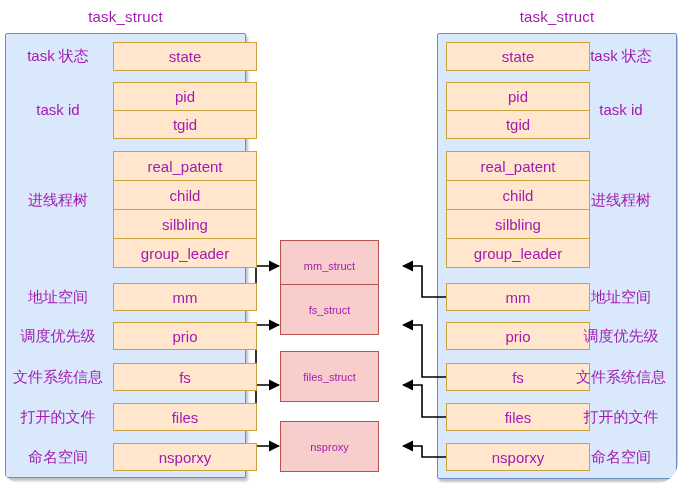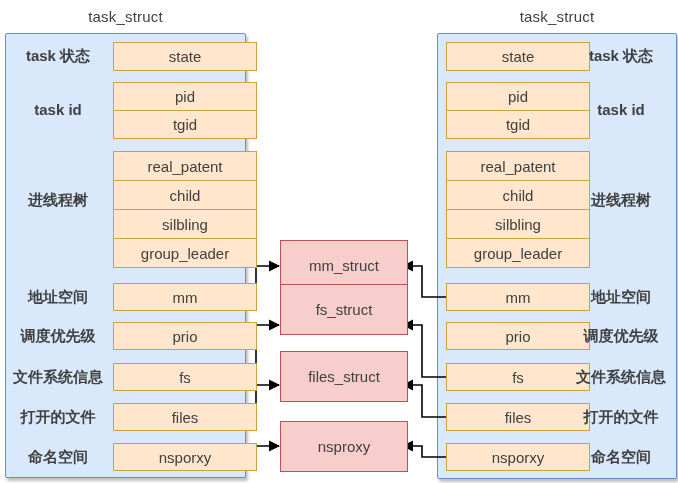--- a/index.html
+++ b/index.html
@@ -1,18 +1,18 @@
 <!DOCTYPE html>
 <html style="--panel-fill: #dae8fc; --panel-stroke: #6c8ebf; --field-fill: #ffe6cc; --field-stroke: #c9a43e; --struct-fill: #f8cecc; --struct-stroke: #b85450; --arrow: #000000;"><head>
 <meta charset="utf-8">
 <style>
   html,body{margin:0;padding:0;background:#fff;}
   .canvas{
     position:relative;width:678px;height:483px;background:#fff;overflow:hidden;
-    font-family:"Liberation Sans",sans-serif;color:#404040;
+    font-family:"Liberation Sans",sans-serif;color:#a21caf;border-radius:21px;
   }
   .title{
     position:absolute;top:7px;height:20px;line-height:20px;
     text-align:center;font-size:15px;letter-spacing:.2px;
   }
   .title.lt{left:5px;width:241px;}
   .title.rt{left:437px;width:240px;}
   .panel{
     position:absolute;top:33px;box-sizing:border-box;
     background:var(--panel-fill,#dae8fc);
@@ -26,30 +26,30 @@
     position:absolute;width:144px;box-sizing:border-box;
     background:var(--field-fill,#ffe6cc);
     border:1px solid var(--field-stroke,#c9a43e);
     display:flex;align-items:center;justify-content:center;
     font-size:15px;
   }
   .field.l{left:113px;}
   .field.r{left:446px;}
   .flabel{
     position:absolute;width:104px;height:20px;line-height:20px;
-    text-align:center;font-size:15px;white-space:nowrap;font-weight:bold;
+    text-align:center;font-size:15px;white-space:nowrap;
   }
   .flabel.ll{left:6px;}
   .flabel.rl{left:569px;}
   .struct{
-    position:absolute;left:280px;width:128px;height:51px;box-sizing:border-box;
+    position:absolute;left:280px;width:99px;height:51px;box-sizing:border-box;
     background:var(--struct-fill,#f8cecc);
     border:1px solid var(--struct-stroke,#b85450);
     display:flex;align-items:center;justify-content:center;
-    font-size:15px;
+    font-size:11px;
   }
   svg.wires{position:absolute;left:0;top:0;pointer-events:none;}
 </style>
 </head>
 <body>
 
 <div class="canvas">
 
   <div class="title lt">task_struct</div>
   <div class="title rt">task_struct</div>

